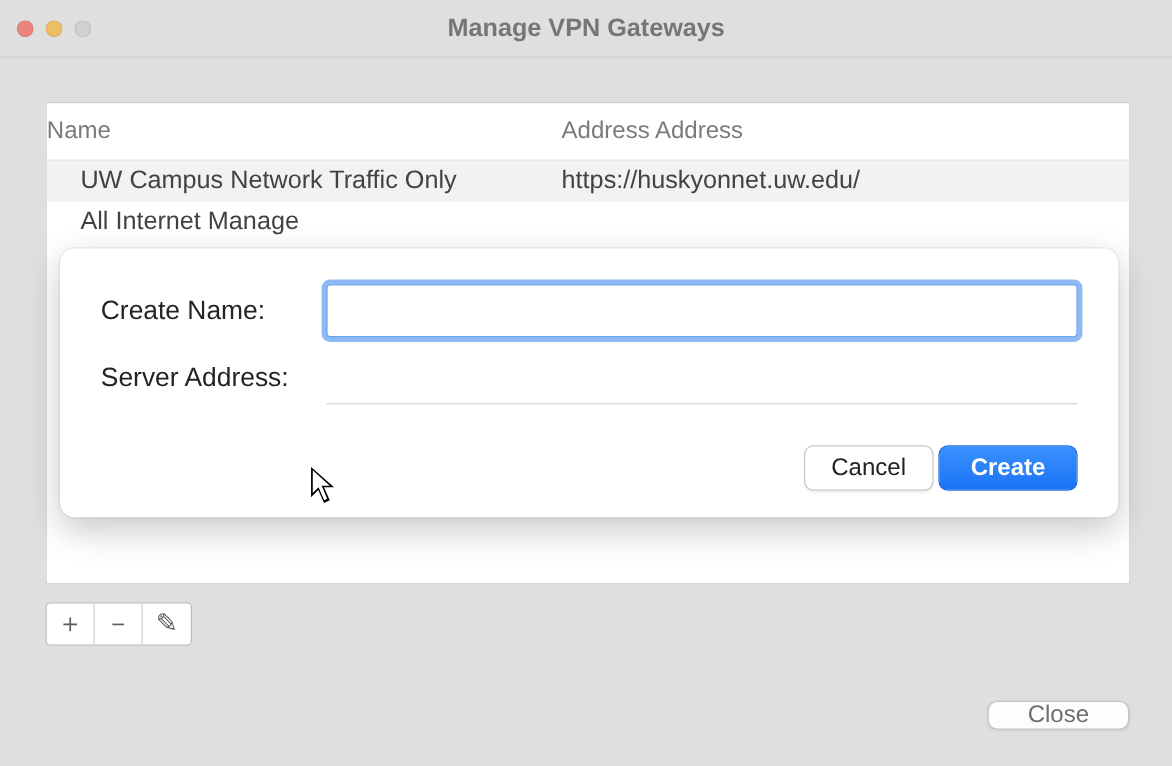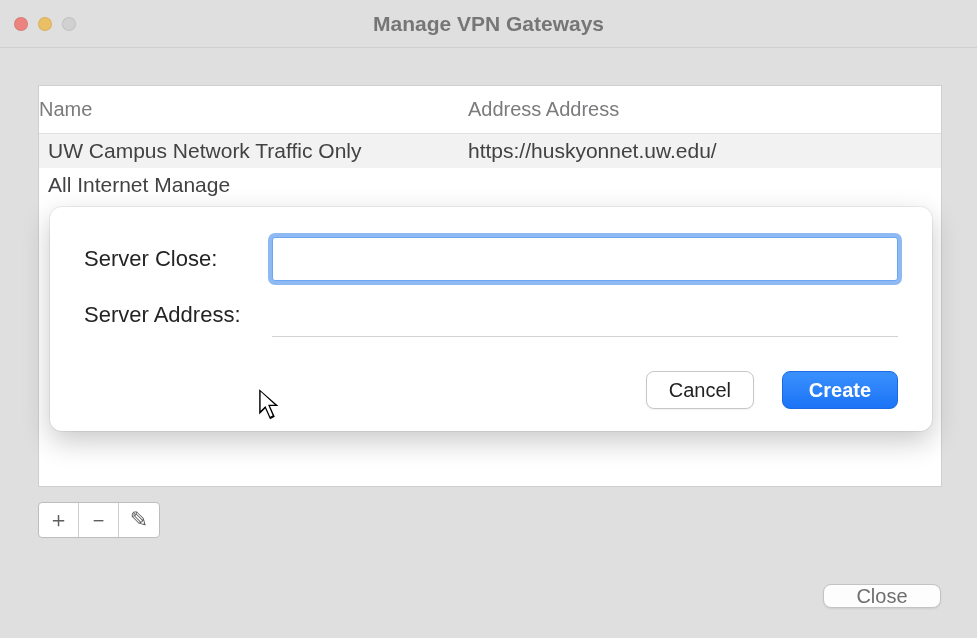--- a/index.html
+++ b/index.html
@@ -66,21 +66,21 @@
 
     .tbody { }
     .row {
       display: flex;
       height: 34px;
       align-items: center;
       color: #424244;
       font-size: 21px;
     }
     .row.alt { background: #f2f2f2; }
-    .cell-name { flex: 0 0 415px; padding-left: 9px; white-space: nowrap; overflow: hidden; }
+    .cell-name { flex: 0 0 415px; padding-left: 28px; white-space: nowrap; overflow: hidden; }
     .cell-addr { flex: 1 1 auto; padding-left: 14px; white-space: nowrap; overflow: hidden; }
 
     
     .tool-group {
       position: absolute;
       left: 38px;
       top: 502px;
       display: flex;
       border: 1px solid #bdbdbd;
       border-radius: 4px;
@@ -163,21 +163,21 @@
       border-radius: 0;
       height: 38px;
       margin-top: 6px;
     }
 
     .sheet-buttons {
       position: absolute;
       right: 34px;
       bottom: 22px;
       display: flex;
-      gap: 28px;
+      gap: 4px;
     }
     .btn {
       height: 38px;
       min-width: 100px;
       padding: 0 22px;
       border-radius: 8px;
       font-size: 20px;
       display: flex; align-items: center; justify-content: center;
       cursor: pointer;
     }
@@ -243,21 +243,21 @@
     </div>
   <div class="tool-btn">
       <span>✎</span>
     </div>
 </div>
 
 <div class="close-btn">Close</div>
 
 <div class="sheet">
   <div class="form-row">
-    <div class="form-label">Server Close:</div>
+    <div class="form-label">Create Name:</div>
     <input class="form-input focused" value="" style="">
   </div>
   <div class="form-row">
     <div class="form-label">Server Address:</div>
     <input class="form-input underline" value="" style="">
   </div>
   <div class="sheet-buttons">
     <div class="btn btn-secondary">Cancel</div>
     <div class="btn btn-primary">Create</div>
   </div>

